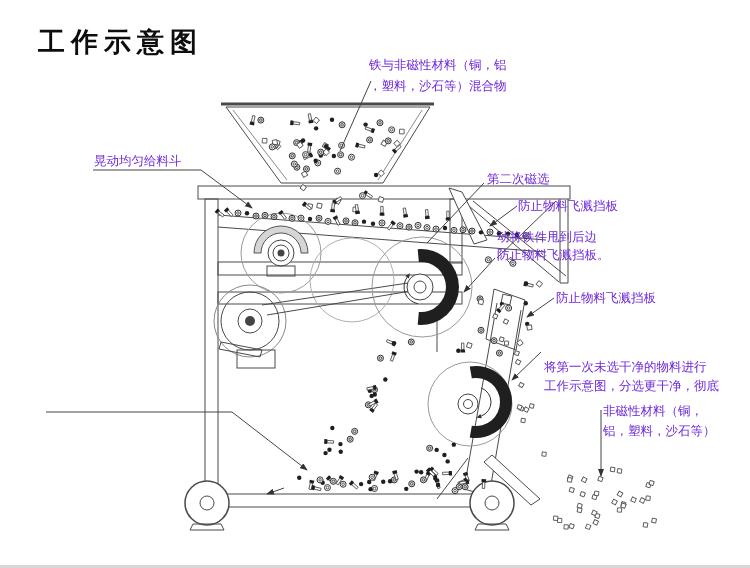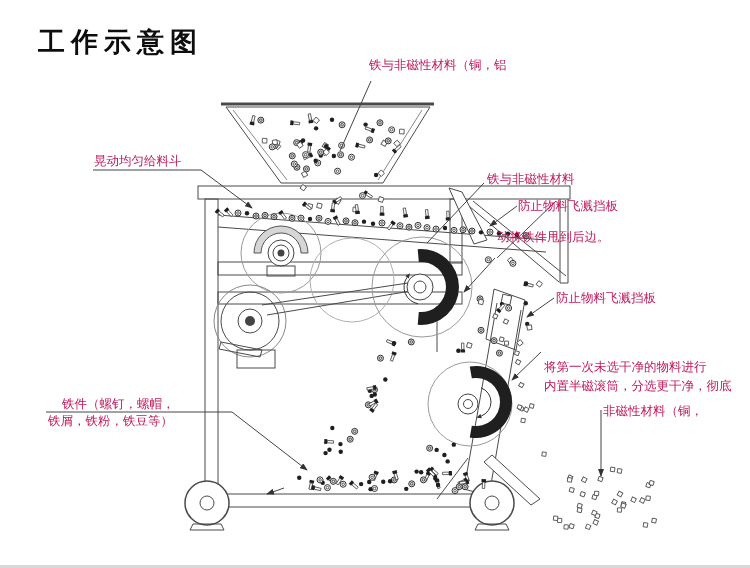--- a/index.html
+++ b/index.html
@@ -1,19 +1,19 @@
 <!DOCTYPE html>
 <html><head>
 <meta charset="utf-8">
 <style>
   html,body{margin:0;padding:0;background:#fff;}
   #stage{position:relative;width:750px;height:568px;background:#fff;overflow:hidden;
          font-family:"Liberation Sans","DejaVu Sans",sans-serif;}
   #machine{position:absolute;left:0;top:0;}
-  .lbl{position:absolute;font-size:12.5px;line-height:18px;color:#be185d;white-space:nowrap;}
+  .lbl{position:absolute;font-size:12.5px;line-height:18px;color:#6d28d9;white-space:nowrap;}
   .title{position:absolute;left:38px;top:24px;font-size:27px;font-weight:700;
          letter-spacing:6px;color:#0d0d0d;}
   .mix{left:369px;top:55px;line-height:21px;}
   .feeder{left:94px;top:152px;text-align:center;}
   .drum{left:487px;top:170px;}
   .baffle1{left:518px;top:197px;}
   .magnote{left:497px;top:228px;line-height:18px;}
   .baffle2{left:556px;top:289px;}
   .secnote{left:544px;top:358px;line-height:19px;}
   .iron{left:48px;top:396px;line-height:17px;}
@@ -594,42 +594,41 @@
     <line x1="232" y1="412" x2="307" y2="470" marker-end="url(#arr)"></line>
     <line x1="601" y1="410" x2="601" y2="476" marker-end="url(#arr)"></line>
     <line x1="284" y1="488" x2="267" y2="494" marker-end="url(#arr)"></line>
   </g>
 </svg>
 
 <div class="title">工作示意图</div>
 
 <div class="lbl mix">
   <div>铁与非磁性材料（铜，铝</div>
+  <div>，塑料，沙石等）混合物</div>
 </div>
 
 <div class="lbl feeder">晃动均匀给料斗</div>
 
-<div class="lbl drum">铁与非磁性材料</div>
+<div class="lbl drum">第二次磁选</div>
 
 <div class="lbl baffle1">防止物料飞溅挡板</div>
 
 <div class="lbl magnote">
-  <div>动将铁件甩到后边。</div>
+  <div>动将铁件甩到后边</div>
+  <div>防止物料飞溅挡板。</div>
 </div>
 
 <div class="lbl baffle2">防止物料飞溅挡板</div>
 
 <div class="lbl secnote">
   <div>将第一次未选干净的物料进行</div>
-  <div>内置半磁滚筒，分选更干净，彻底</div>
+  <div>工作示意图，分选更干净，彻底</div>
 </div>
 
-<div class="lbl iron">
-  <div class="l1">铁件（螺钉，螺帽，</div>
-  <div>铁屑，铁粉，铁豆等）</div>
-</div>
 
 <div class="lbl nonmag">
   <div>非磁性材料（铜，</div>
+  <div>铝，塑料，沙石等）</div>
 </div>
 
 <div class="bottombar"></div>
 </div>
 
 </body></html>

